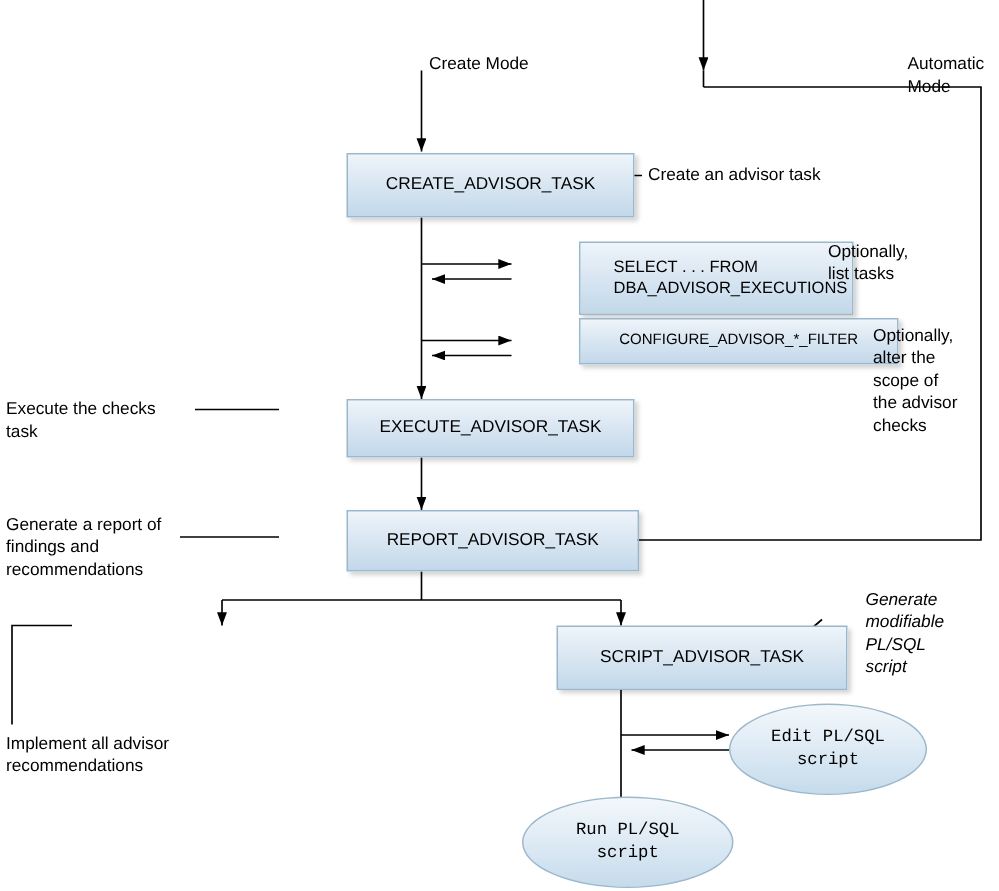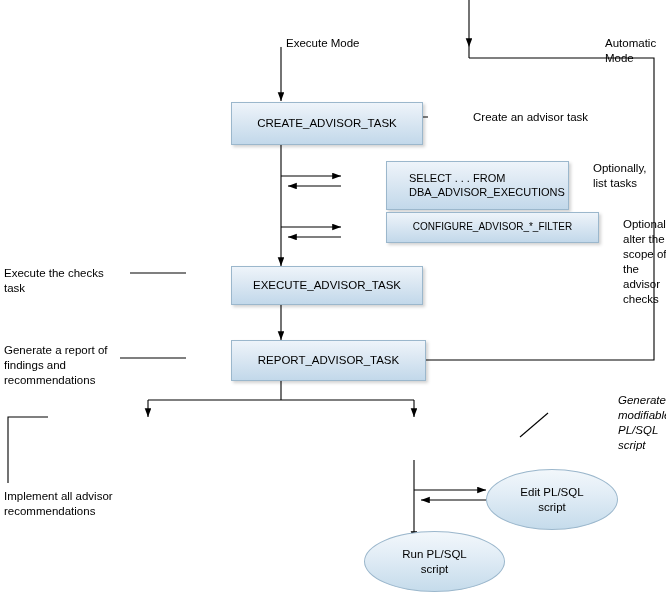--- a/index.html
+++ b/index.html
@@ -50,31 +50,31 @@
     display: flex;
     align-items: center;
     justify-content: center;
     text-align: center;
     font-size: 11.5px;
     color: #000000;
     border: 1px solid #9bb7cc;
     border-radius: 50%;
     background: linear-gradient(to bottom, #f2f7fb 0%, #e2edf6 40%, #c5dbeb 100%);
     line-height: 1.25;
+    font-family: Liberation Mono, monospace;
   }
   .label {
     position: absolute;
     font-size: 11.5px;
     color: #000000;
     line-height: 1.3;
     white-space: pre-line;
   }
   .label.right {
     text-align: left;
-    margin-left: 41px;
   }
   .label.leftal {
     text-align: left;
   }
 </style>
 </head>
 <body>
 
 <div id="stage">
 
@@ -118,40 +118,41 @@
 
       <path d="M378,117 L428,117"></path>
       <path d="M524,168 L548,168"></path>
       <path d="M556,224 L578,224"></path>
       <path d="M186,273 L130,273"></path>
       <path d="M186,358 L120,358"></path>
       <path d="M520,437 L548,413"></path>
     </g>
   </svg>
 
-  <div class="label" style="left:286px; top:36px;">Execute Mode</div>
+  <div class="label" style="left:286px; top:36px;">Create Mode</div>
   <div class="label" style="left:605px; top:36px;">Automatic Mode</div>
 
   <div class="node" style="left:186px; top:102px; width:192px; height:43px;">CREATE_ADVISOR_TASK</div>
 
   <div class="node left-align" style="left:341px; top:161px; width:183px; height:49px; font-size:11px;">SELECT . . . FROM
 DBA_ADVISOR_EXECUTIONS</div>
 
   <div class="node" style="left:341px; top:212px; width:213px; height:31px; font-size:10px;">CONFIGURE_ADVISOR_*_FILTER</div>
 
   <div class="node" style="left:186px; top:266px; width:192px; height:39px;">EXECUTE_ADVISOR_TASK</div>
 
   <div class="node" style="left:186px; top:340px; width:195px; height:41px;">REPORT_ADVISOR_TASK</div>
 
 
+  <div class="node" style="left:326px; top:417px; width:194px; height:43px;">SCRIPT_ADVISOR_TASK</div>
 
   <div class="ellipse" style="left:486px; top:469px; width:132px; height:61px; white-space:pre-line;">Edit PL/SQL
 script</div>
 
-  <div class="ellipse" style="left:364px; top:531px; width:141px; height:61px; white-space:pre-line;">Run PL/SQL
+  <div class="ellipse" style="left:348px; top:531px; width:141px; height:61px; white-space:pre-line;">Run PL/SQL
 script</div>
 
   <div class="label right" style="left:432px; top:110px;">Create an advisor task</div>
   <div class="label right" style="left:552px; top:161px;">Optionally,
 list tasks</div>
   <div class="label right" style="left:582px; top:217px;">Optionally,
 alter the
 scope of
 the advisor
 checks</div>

